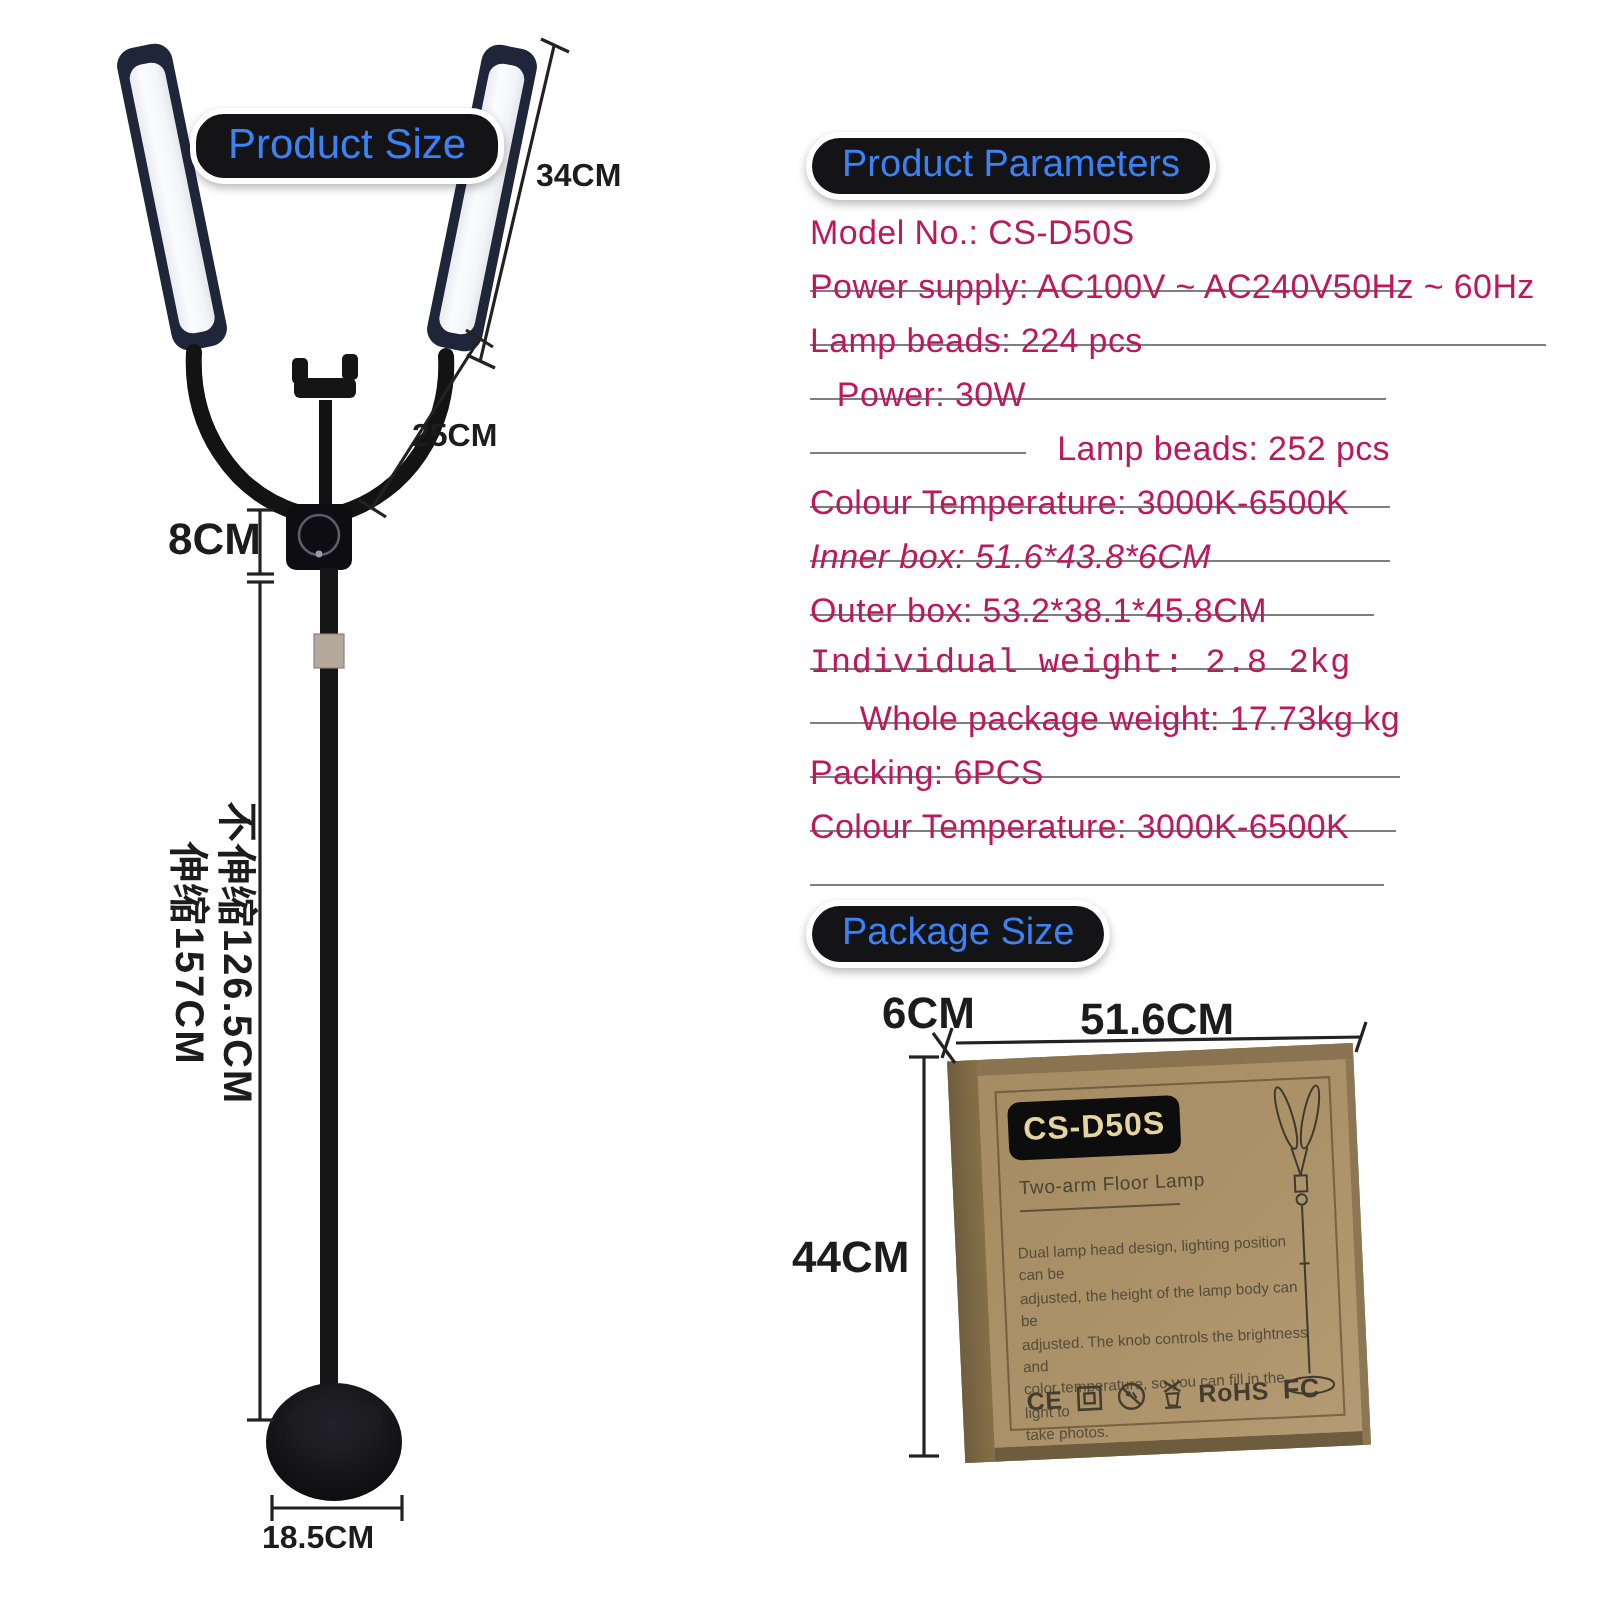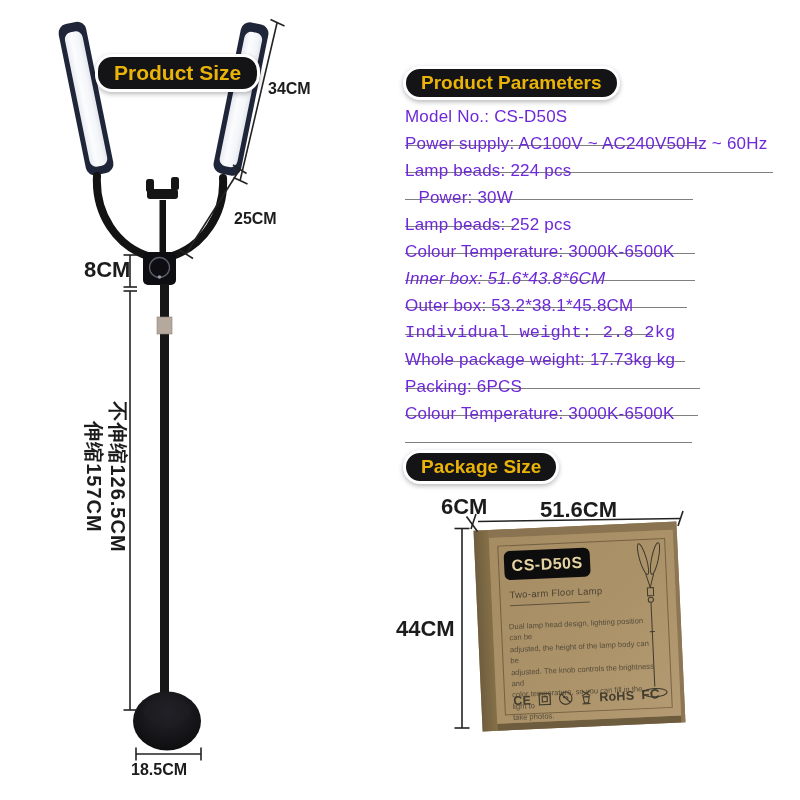--- a/index.html
+++ b/index.html
@@ -6,21 +6,21 @@
   html,body { width:800px; height:800px; }
   body {
     position:relative; overflow:hidden; background:#ffffff;
     font-family:"Liberation Sans", sans-serif; color:#1d1d1d;
   }
   .abs { position:absolute; }
   svg { display:block; }
 
   
   .badge {
-    position:absolute; background:#141417; color:#eab308; font-weight:700;
+    position:absolute; background:#141417; color:#3b82f6; font-weight:400;
     border-radius:17px; border:3px solid #fff;
     display:flex; align-items:center; justify-content:center;
     box-shadow:0 2px 5px rgba(0,0,0,.28); white-space:nowrap; z-index:6;text-align:center;
   }
   .badge.size1 { font-size:21px; padding:4px 16px; }
   .badge.size2 { font-size:19px; padding:3px 15px; }
 
   
   .dim {
     position:absolute; font-weight:600; color:#1c1c1c; white-space:nowrap; z-index:5;
@@ -31,21 +31,21 @@
   .pole-label {
     position:absolute; left:26px; top:453px; width:160px; height:48px;
     transform:rotate(90deg); transform-origin:center;
     font-size:20px; font-weight:700; line-height:24px; text-align:center;
     white-space:pre-line; color:#1c1c1c; z-index:5; letter-spacing:1px;
   }
 
   
   .param-row {
     position:absolute; left:405px; height:42px; line-height:25px;
-    font-size:17px; color:#6d28d9; letter-spacing:.2px;
+    font-size:17px; color:#be185d; letter-spacing:.2px;
     border-bottom:1px solid #7f7f7f; white-space:nowrap; z-index:4;
   }
 
   
   #package-box {
     position:absolute; left:478px; top:526px; width:203px; height:201px;
     transform:rotate(-2.6deg); z-index:3;
   }
   .box-body { position:absolute; inset:0; background:#9b8259; }
   .box-side-left  { position:absolute; left:0; top:0; bottom:0; width:15px;
@@ -150,38 +150,38 @@
     <g>
       <line x1="136" y1="754" x2="201" y2="754"></line>
       <line x1="136" y1="747.5" x2="136" y2="760.5"></line>
       <line x1="201" y1="747.5" x2="201" y2="760.5"></line>
     </g>
   </g>
 </svg>
 
 <div class="badge size1" style="left:95px;top:54px">Product Size</div>
 <div class="dim big" style="left:268px;top:80px">34CM</div>
-<div class="dim big" style="left:234px;top:210px">25CM</div>
+<div class="dim big" style="left:206px;top:210px">25CM</div>
 <div class="dim mid" style="left:84px;top:257px">8CM</div>
 <div class="pole-label">不伸缩126.5CM
 伸缩157CM</div>
 <div class="dim big" style="left:131px;top:761px">18.5CM</div>
 
 <div class="badge size2" style="left:403px;top:66px">Product Parameters</div>
 
 <div class="param-row" style="top: 104px; width: 296px;">Model No.: CS-D50S</div>
 <div class="param-row" style="top: 131px; width: 368px;">Power supply: AC100V ~ AC240V50Hz ~ 60Hz</div>
 <div class="param-row" style="top: 158px; width: 288px;">Lamp beads: 224 pcs</div>
 <div class="param-row" style="top: 185px; width: 108px; text-align: right;">Power: 30W</div>
-<div class="param-row" style="top: 212px; width: 290px;">Lamp beads: 252 pcs</div>
+<div class="param-row" style="top: 212px; width: 290px; text-align: right;">Lamp beads: 252 pcs</div>
 <div class="param-row" style="top: 239px; width: 290px;">Colour Temperature: 3000K-6500K</div>
 <div class="param-row" style="top: 266px; width: 282px; font-style: italic;">Inner box: 51.6*43.8*6CM</div>
 <div class="param-row" style="top: 293px; width: 247px;">Outer box: 53.2*38.1*45.8CM</div>
 <div class="param-row" style="top: 320px; width: 280px; font-family: Liberation Mono, monospace;">Individual weight: 2.8 2kg</div>
-<div class="param-row" style="top: 347px; width: 295px;">Whole package weight: 17.73kg kg</div>
+<div class="param-row" style="top: 347px; width: 295px; text-align: right;">Whole package weight: 17.73kg kg</div>
 <div class="param-row" style="top: 374px; width: 293px;">Packing: 6PCS</div>
 <div class="param-row" style="top: 401px; width: 287px;">Colour Temperature: 3000K-6500K</div>
 
 <div class="badge size2" style="left:403px;top:450px">Package Size</div>
 
 <div class="dim mid" style="left:441px;top:494px">6CM</div>
 <div class="dim mid" style="left:540px;top:497px">51.6CM</div>
 <div class="dim mid" style="left:396px;top:616px">44CM</div>
 
 <div id="package-box">

